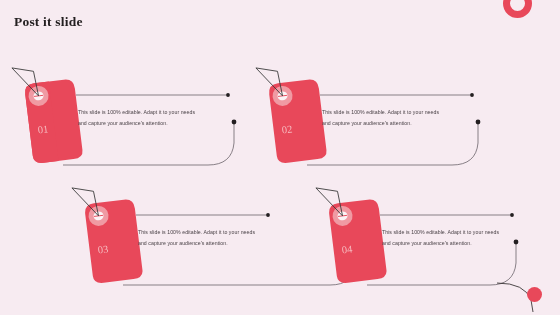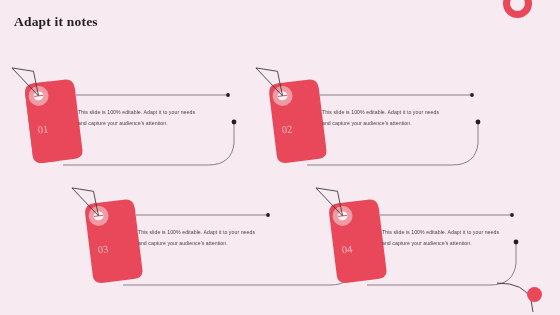--- a/index.html
+++ b/index.html
@@ -64,21 +64,21 @@
     width:15px;height:15px;border-radius:50%;
     background:#E8485A;
   }
   #bottom-dot-curve{position:absolute;left:495px;top:280px;overflow:visible;}
 </style>
 </head>
 <body>
 
 <div id="slide">
 
-  <div id="title">Adapt it notes</div>
+  <div id="title">Post it slide</div>
 
   <div id="corner-ring"></div>
 
   <div class="item p1">
     <div class="tag-wrap">
       <svg class="tag-svg" width="78" height="118" viewBox="0 0 78 118">
         <g transform="rotate(-7 40 70)">
           <path d="M20 80 L36 26 Q38 18 46 18 L64 18 Q72 18 72 26 L72 90 Q72 98 64 98 L28 98 Q20 98 20 90 Z" fill="#E8485A" opacity="0"></path>
           <path d="M22 30 Q22 20 32 20 L62 20 Q72 20 72 30 L72 92 Q72 100 62 100 L32 100 Q22 100 22 92 Z" fill="#E8485A"></path>
           <path d="M22 30 Q22 20 32 20 L47 20 L47 100 L32 100 Q22 100 22 92 Z" fill="#E8485A"></path>

